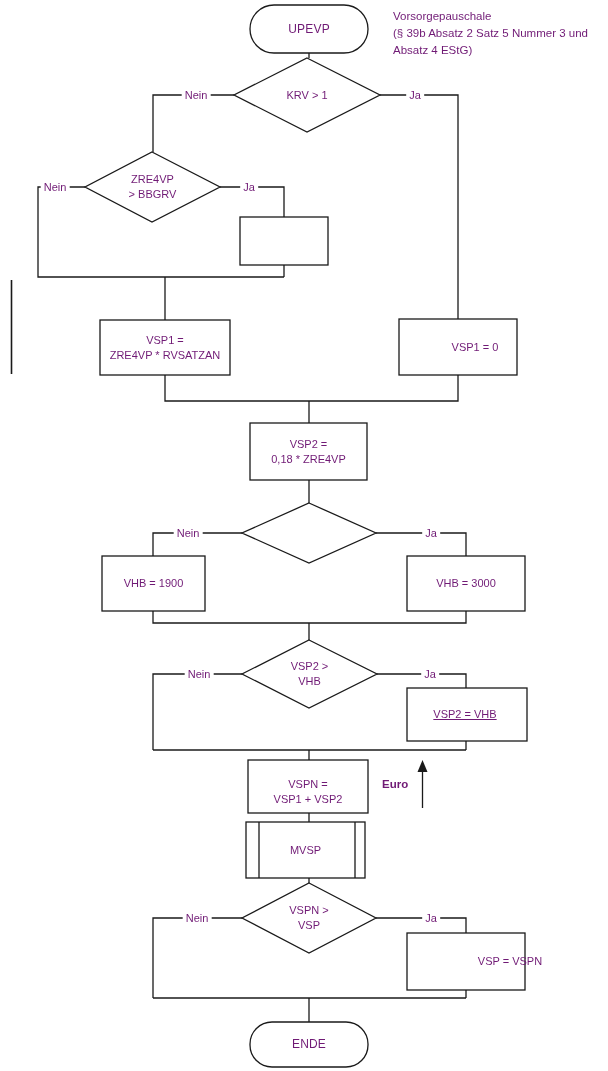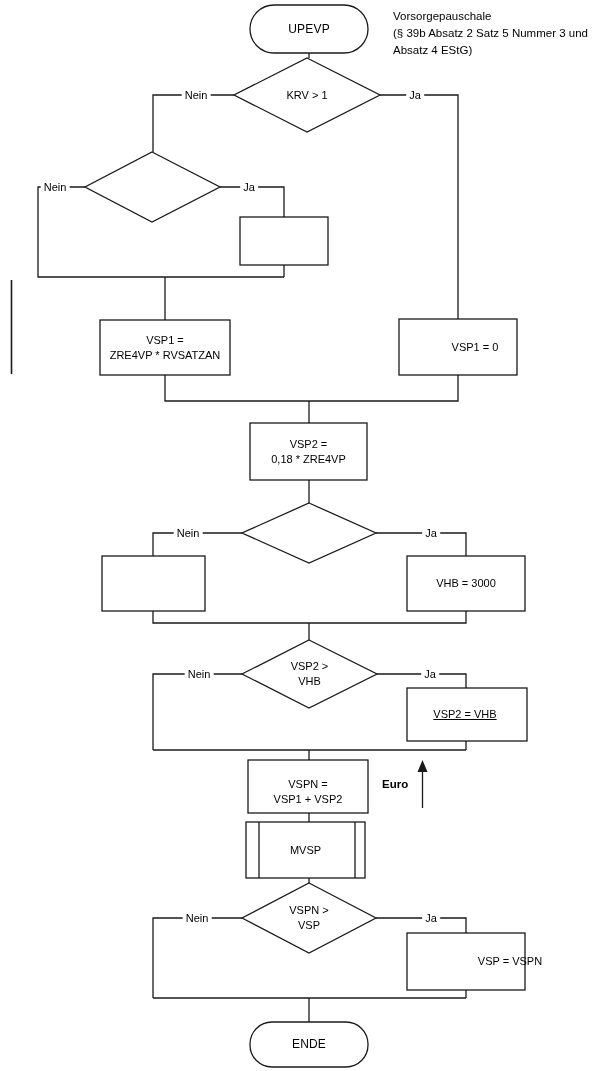--- a/index.html
+++ b/index.html
@@ -2,21 +2,21 @@
 <html><head>
 <meta charset="utf-8">
 <style>
   html, body { margin: 0; padding: 0; background: #ffffff; }
   .canvas {
     position: relative;
     width: 608px;
     height: 1071px;
     background: #ffffff;
     font-family: "Liberation Sans", sans-serif;
-    color: #000000;
+    color: #701a75;
     overflow: hidden;
   }
   svg.wires { position: absolute; left: 0; top: 0; z-index: 1; }
   .node-label {
     position: absolute;
     z-index: 2;
     display: flex;
     align-items: center;
     justify-content: center;
     text-align: center;
@@ -120,25 +120,28 @@
       <rect x="407" y="933" width="118" height="57"></rect>
     </g>
   </svg>
 
   <div class="annotation">Vorsorgepauschale
 (§ 39b Absatz 2 Satz 5 Nummer 3 und
 Absatz 4 EStG)</div>
 
   <div class="node-label terminator" style="left:250px;top:5px;width:118px;height:48px;">UPEVP</div>
   <div class="node-label" style="left:234px;top:58px;width:146px;height:74px;">KRV &gt; 1</div>
+  <div class="node-label" style="left:85px;top:152px;width:135px;height:70px;">ZRE4VP
+&gt; BBGRV</div>
   <div class="node-label" style="left:100px;top:320px;width:130px;height:55px;">VSP1 =
 ZRE4VP * RVSATZAN</div>
   <div class="node-label" style="left:399px;top:319px;width:118px;height:56px;padding-left:17px;">VSP1 = 0</div>
   <div class="node-label" style="left:250px;top:423px;width:117px;height:57px;">VSP2 =
 0,18 * ZRE4VP</div>
+  <div class="node-label" style="left:102px;top:556px;width:103px;height:55px;">VHB = 1900</div>
   <div class="node-label" style="left:407px;top:556px;width:118px;height:55px;">VHB = 3000</div>
   <div class="node-label" style="left:242px;top:640px;width:135px;height:68px;">VSP2 &gt;
 VHB</div>
   <div class="node-label" style="left:407px;top:688px;width:116px;height:53px;text-decoration:underline;">VSP2 = VHB</div>
   <div class="node-label" style="left:248px;top:760px;width:120px;height:64px;">VSPN =
 VSP1 + VSP2</div>
   <div class="node-label" style="left:246px;top:822px;width:119px;height:56px;">MVSP</div>
   <div class="node-label" style="left:242px;top:883px;width:134px;height:70px;">VSPN &gt;
 VSP</div>
   <div class="node-label" style="left:407px;top:933px;width:118px;height:57px;padding-left:44px;">VSP = VSPN</div>

